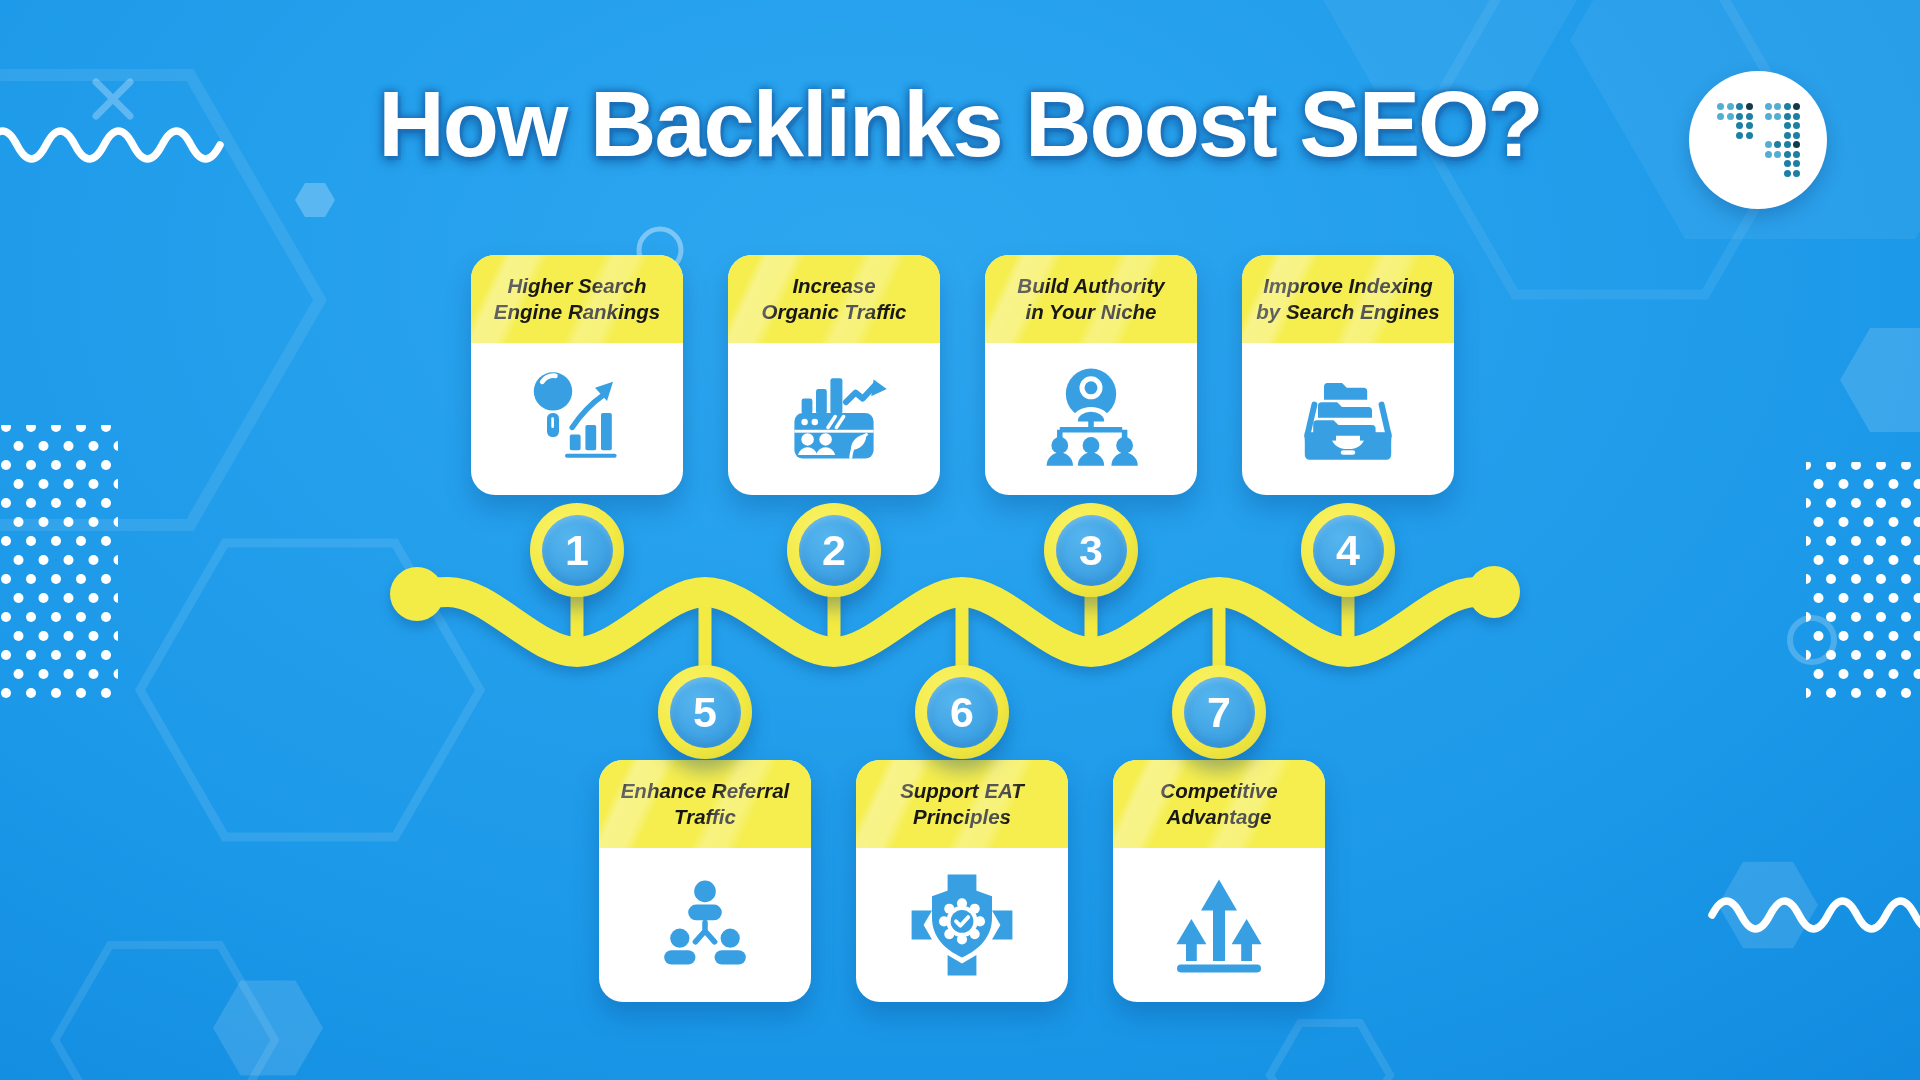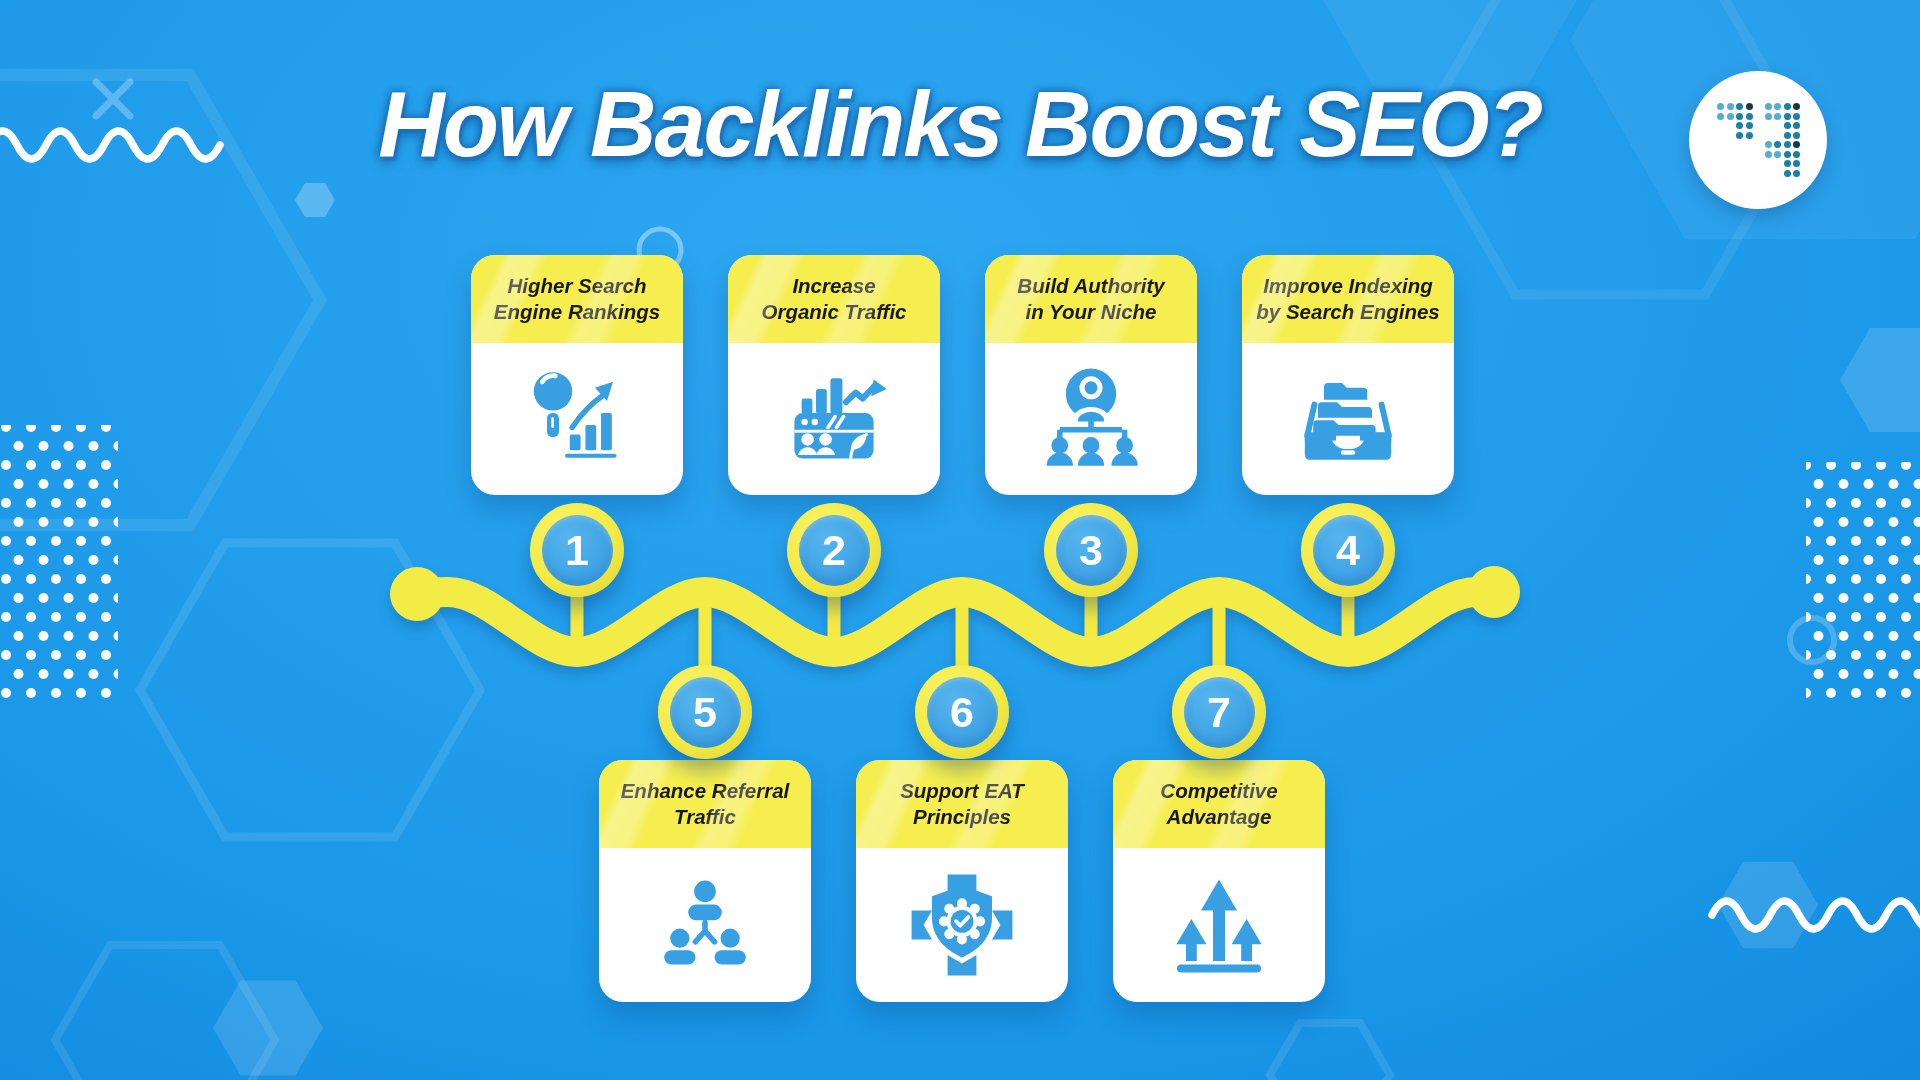--- a/index.html
+++ b/index.html
@@ -6,21 +6,21 @@
   html,body { background:#0a7cd2; }
   .canvas {
     position:relative; width:1920px; height:1080px; overflow:hidden;
     background: radial-gradient(120% 140% at 45% 25%, #2ea7f0 0%, #1b98e8 48%, #0e86dc 78%, #0a7cd2 100%);
     font-family:"Liberation Sans", sans-serif;
   }
   .bg-decor { position:absolute; inset:0; width:1920px; height:1080px; }
 
   .title {
     position:absolute; top:74px; left:0; width:100%; text-align:center;
-    font-size:92px; line-height:1.1; font-weight:bold; font-style:italic;
+    font-size:92px; line-height:1.1; font-weight:bold; 
     color:#ffffff; letter-spacing:-2px;
     text-shadow: 0 0 7px rgba(27,108,180,.9), 0 6px 12px rgba(16,88,160,.7),
                  3px 4px 0 rgba(38,124,196,.55), -2px -2px 6px rgba(30,115,185,.6);
     z-index:6;
   }
 
   .logo {
     position:absolute; left:1689px; top:71px; width:138px; height:138px;
     border-radius:50%; background:#ffffff;
     box-shadow:0 8px 18px rgba(10,60,120,.28); z-index:6;

